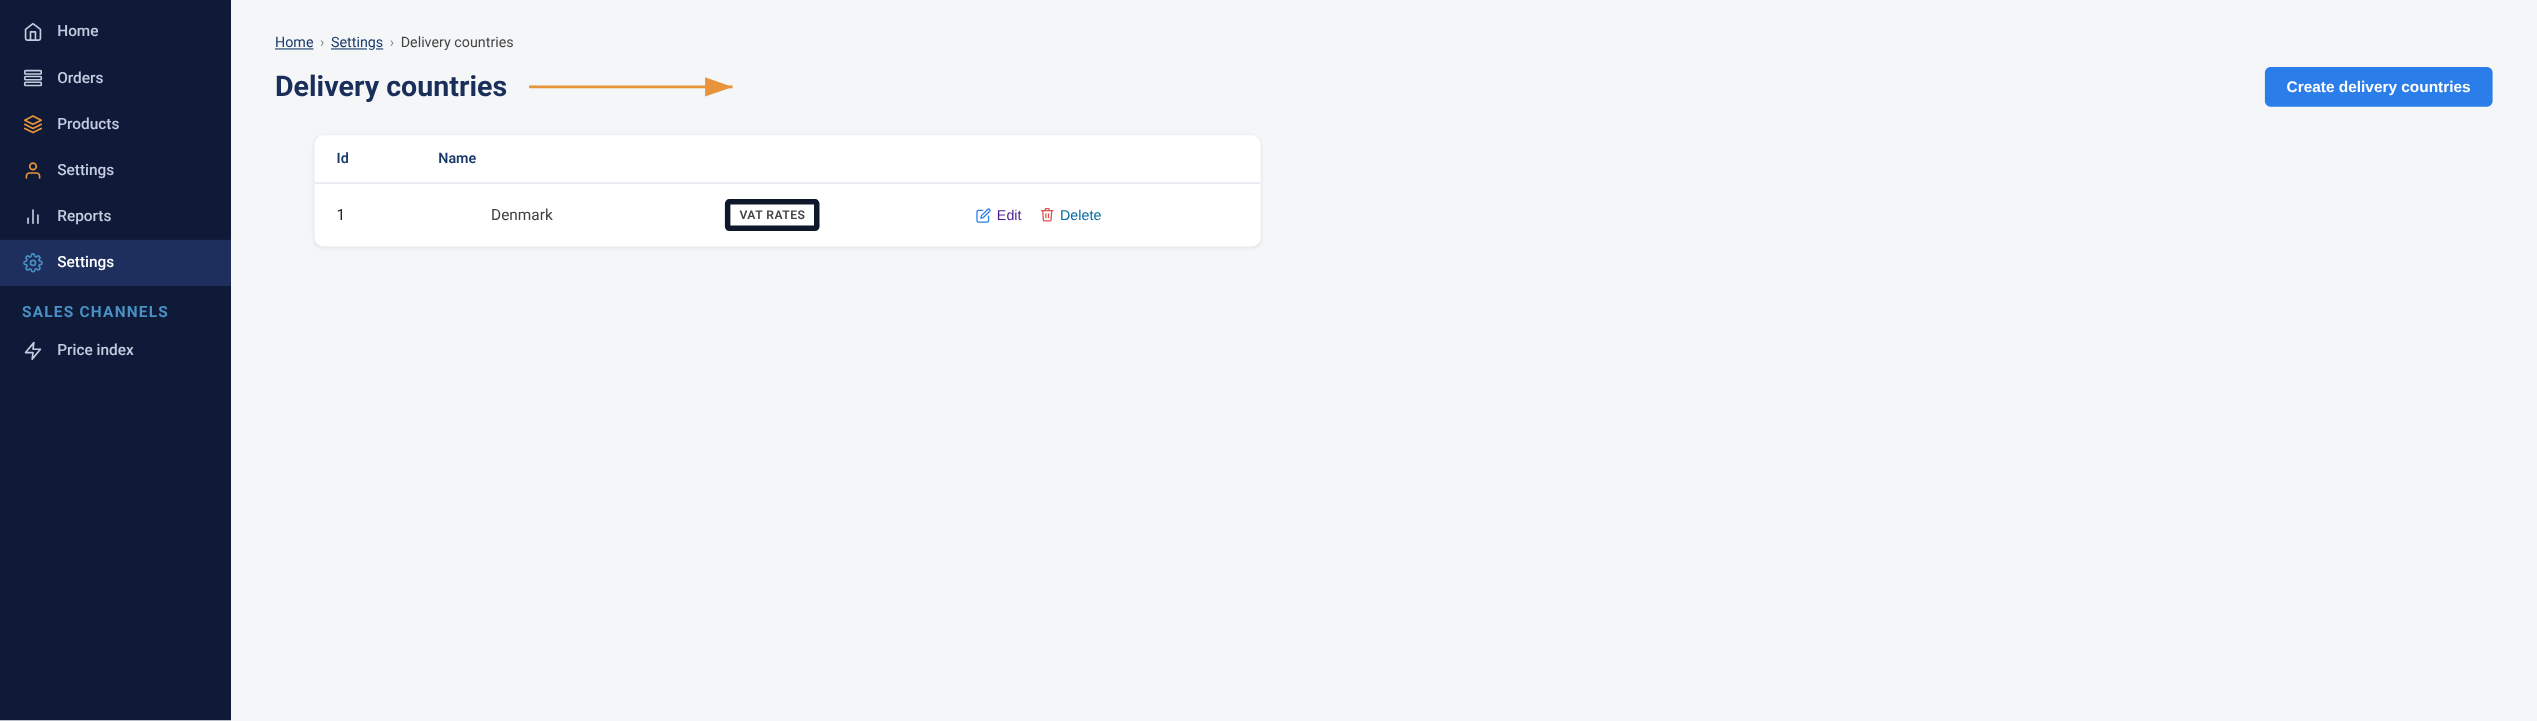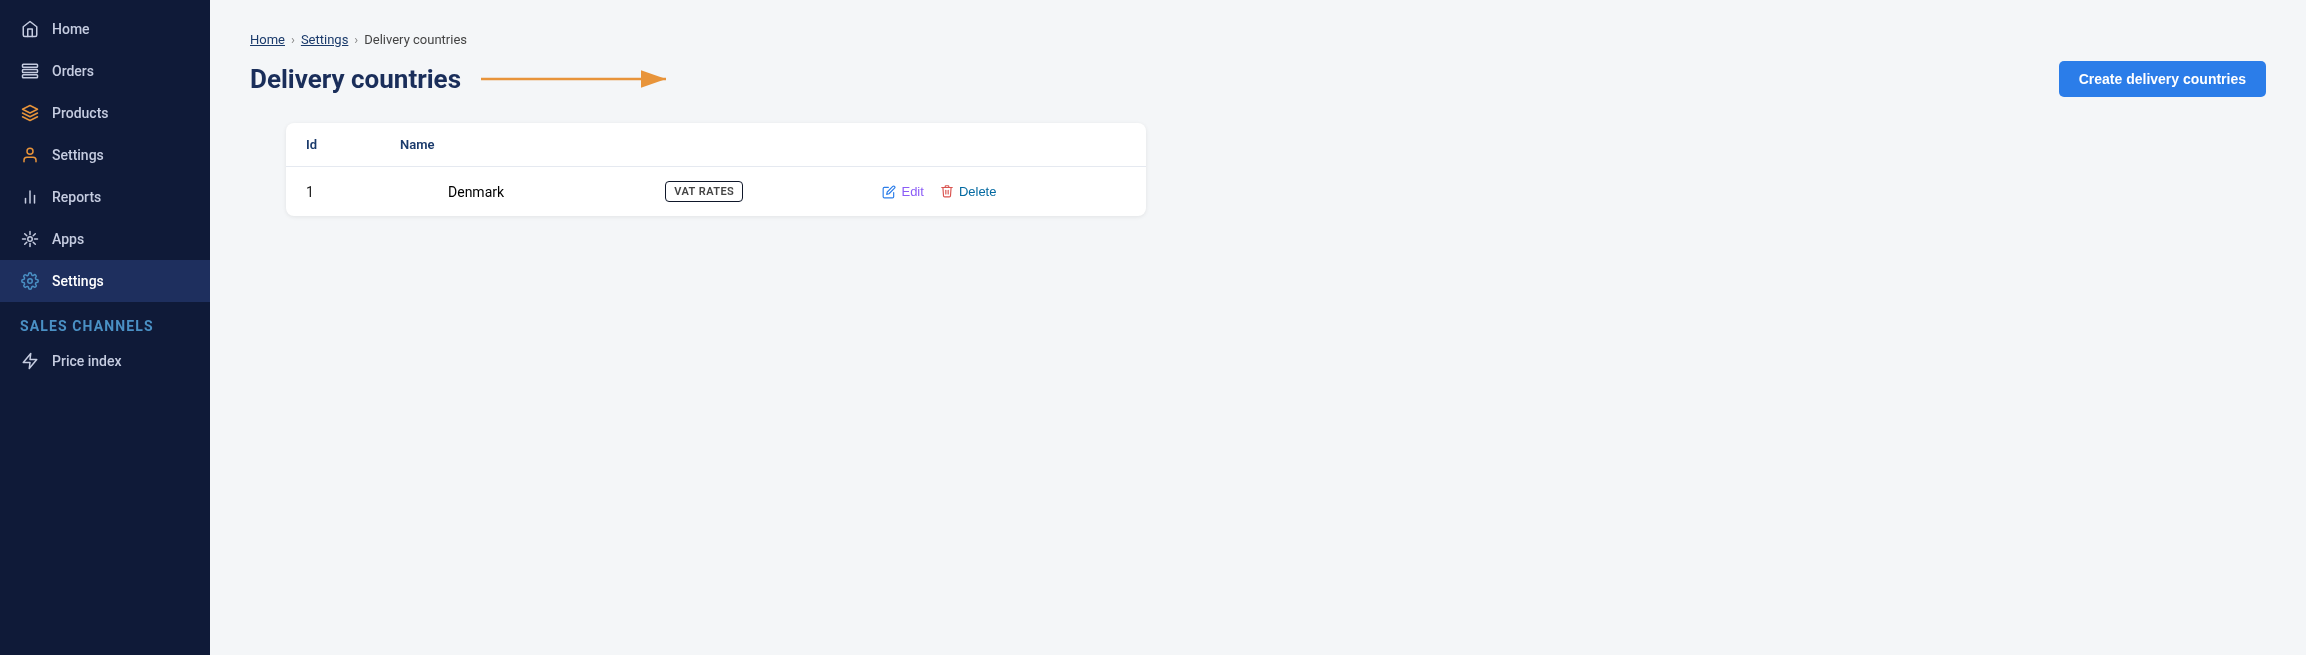--- a/index.html
+++ b/index.html
@@ -171,49 +171,49 @@
     }
 
     .table td {
       padding: 14px 20px;
       font-size: 14px;
       color: #222;
       vertical-align: middle;
     }
 
     .table .country-link {
-      color: #000000;
+      color: #404040;
       text-decoration: none;
       cursor: pointer;
       padding-left: 48px;
     }
 
     .vat-badge {
       display: inline-block;
-      border: 1px solid #0f172a;
+      border: 5px solid #0f172a;
       border-radius: 4px;
       padding: 3px 8px;
       font-size: 11px;
       font-weight: 600;
       color: #444;
       letter-spacing: 0.04em;
       cursor: pointer;
     }
 
     .action-group {
       display: flex;
       align-items: center;
       gap: 16px;
     }
 
     .edit-btn {
       display: flex;
       align-items: center;
       gap: 5px;
-      color: #8b5cf6;
+      color: #4c1d95;
       font-size: 13px;
       font-weight: 500;
       cursor: pointer;
       background: none;
       border: none;
     }
 
     .delete-btn {
       display: flex;
       gap: 5px;
@@ -277,29 +277,20 @@
       <span class="icon">
         <svg width="18" height="18" viewBox="0 0 24 24" fill="none" stroke="#c5cce0" stroke-width="2" stroke-linecap="round" stroke-linejoin="round">
           <line x1="18" y1="20" x2="18" y2="10"></line>
             <line x1="12" y1="20" x2="12" y2="4"></line>
             <line x1="6" y1="20" x2="6" y2="14"></line>
         </svg>
       </span>
       <span>Reports</span>
     </div>
 
-    <div class="sidebar-item">
-      <span class="icon">
-        <svg width="18" height="18" viewBox="0 0 24 24" fill="none" stroke="#c5cce0" stroke-width="2" stroke-linecap="round" stroke-linejoin="round">
-          <circle cx="12" cy="12" r="3"></circle>
-            <path d="M12 2v4M12 18v4M4.93 4.93l2.83 2.83M16.24 16.24l2.83 2.83M2 12h4M18 12h4M4.93 19.07l2.83-2.83M16.24 7.76l2.83-2.83"></path>
-        </svg>
-      </span>
-      <span>Apps</span>
-    </div>
 
     <div class="sidebar-item active">
       <span class="icon">
         <svg width="18" height="18" viewBox="0 0 24 24" fill="none" stroke="#4a90c4" stroke-width="2" stroke-linecap="round" stroke-linejoin="round">
           <circle cx="12" cy="12" r="3"></circle>
             <path d="M19.4 15a1.65 1.65 0 0 0 .33 1.82l.06.06a2 2 0 0 1-2.83 2.83l-.06-.06a1.65 1.65 0 0 0-1.82-.33 1.65 1.65 0 0 0-1 1.51V21a2 2 0 0 1-4 0v-.09A1.65 1.65 0 0 0 9 19.4a1.65 1.65 0 0 0-1.82.33l-.06.06a2 2 0 0 1-2.83-2.83l.06-.06A1.65 1.65 0 0 0 4.68 15a1.65 1.65 0 0 0-1.51-1H3a2 2 0 0 1 0-4h.09A1.65 1.65 0 0 0 4.6 9a1.65 1.65 0 0 0-.33-1.82l-.06-.06a2 2 0 0 1 2.83-2.83l.06.06A1.65 1.65 0 0 0 9 4.68a1.65 1.65 0 0 0 1-1.51V3a2 2 0 0 1 4 0v.09a1.65 1.65 0 0 0 1 1.51 1.65 1.65 0 0 0 1.82-.33l.06-.06a2 2 0 0 1 2.83 2.83l-.06.06A1.65 1.65 0 0 0 19.4 9a1.65 1.65 0 0 0 1.51 1H21a2 2 0 0 1 0 4h-.09a1.65 1.65 0 0 0-1.51 1z"></path>
         </svg>
       </span>
       <span>Settings</span>
     </div>

